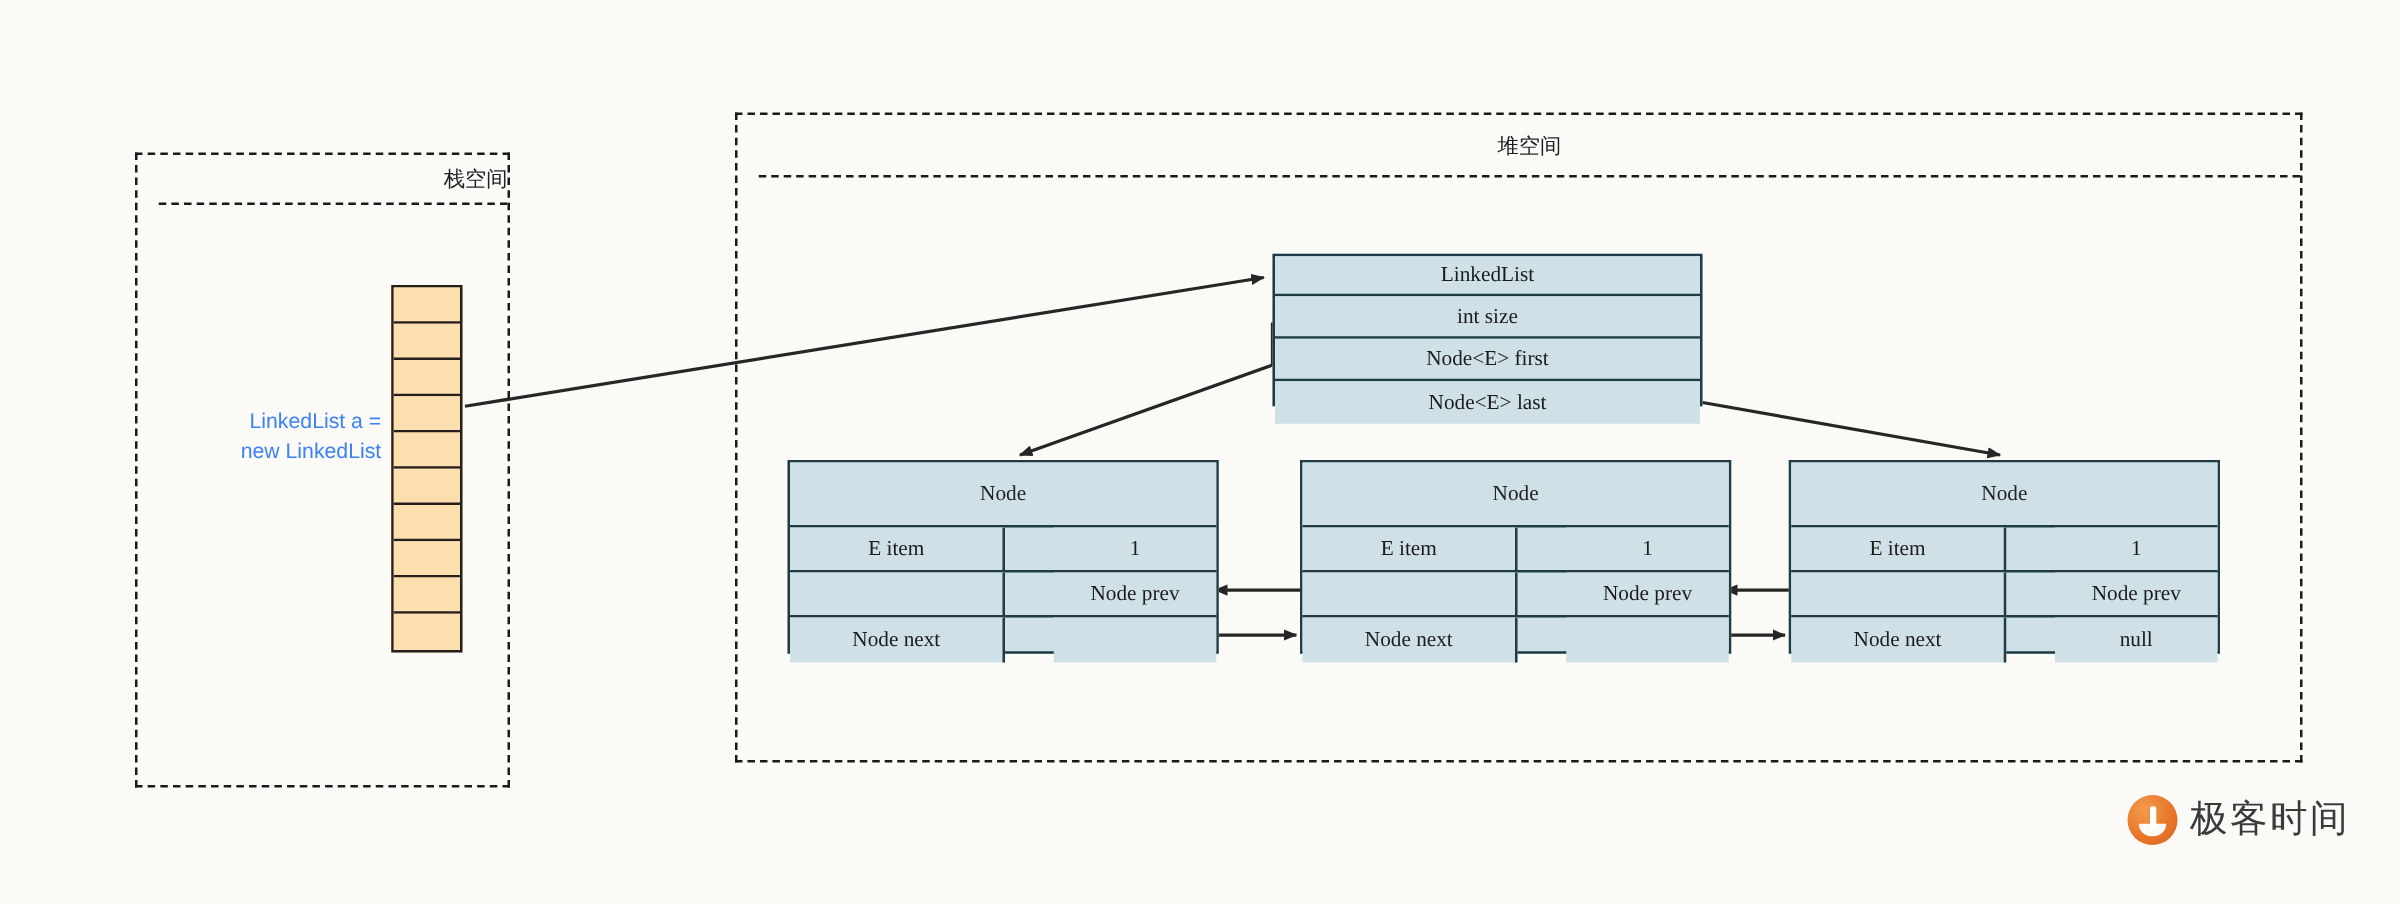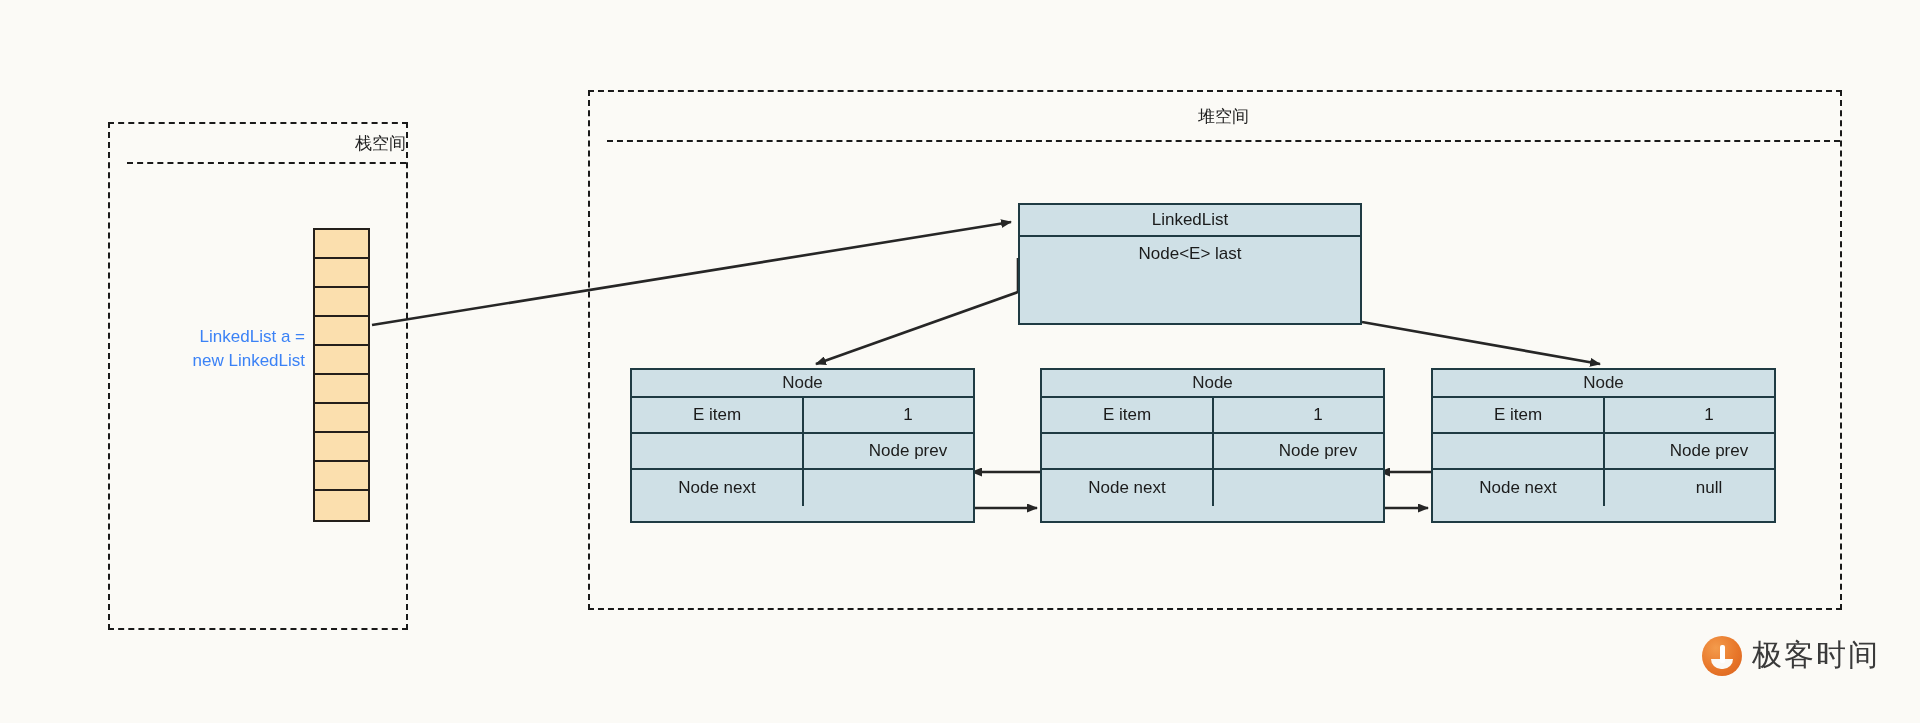--- a/index.html
+++ b/index.html
@@ -88,20 +88,21 @@
     color: #3b82f6;
     white-space: pre-line;
   }
 
   
   .obj-box {
     position: absolute;
     border: 2px solid #1f3b43;
     box-sizing: border-box;
     background: #cfe0e6;
+    font-family: Liberation Serif, serif;
   }
   .obj-row {
     border-bottom: 2px solid #1f3b43;
     box-sizing: border-box;
     display: flex;
     align-items: center;
     justify-content: center;
     font-size: 17px;
     color: #1b1b1b;
     background: #cfe0e6;
@@ -118,21 +119,21 @@
   #linkedlist-box .obj-row { height: 34px; }
   #linkedlist-box .obj-row:first-child { height: 32px; }
 
   
   .node-box { width: 345px; height: 155px; top: 368px; }
   #node-1 { left: 630px; }
   #node-2 { left: 1040px; }
   #node-3 { left: 1431px; }
 
   .node-header {
-    height: 28px;
+    height: 52px;
     border-bottom: 2px solid #1f3b43;
     box-sizing: border-box;
     display: flex;
     align-items: center;
     justify-content: center;
     font-size: 17px;
     background: #cfe0e6;
   }
   .node-grid-row {
     height: 36px;
@@ -254,20 +255,26 @@
   <div class="region-title-bar">
     <span>堆空间</span>
   </div>
 </div>
 
 <div class="obj-box" id="linkedlist-box">
   <div class="obj-row">
     <span>LinkedList</span>
   </div>
   <div class="obj-row">
+    <span>int size</span>
+  </div>
+  <div class="obj-row">
+    <span>Node&lt;E&gt; first</span>
+  </div>
+  <div class="obj-row">
     <span>Node&lt;E&gt; last</span>
   </div>
 </div>
 
 <div class="obj-box node-box" id="node-1">
   <div class="node-header">
     <span>Node</span>
   </div>
   <div class="node-grid-row">
     <div class="node-cell left">E item</div>

